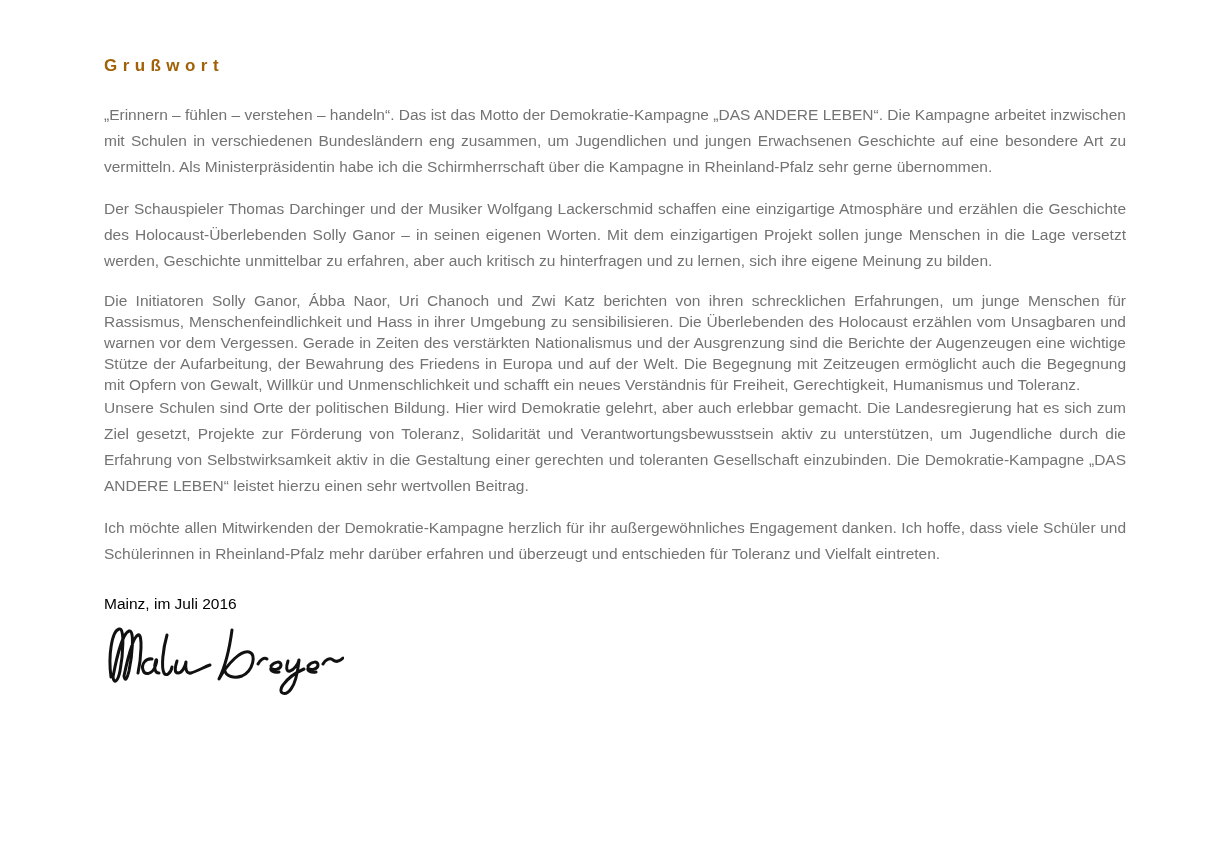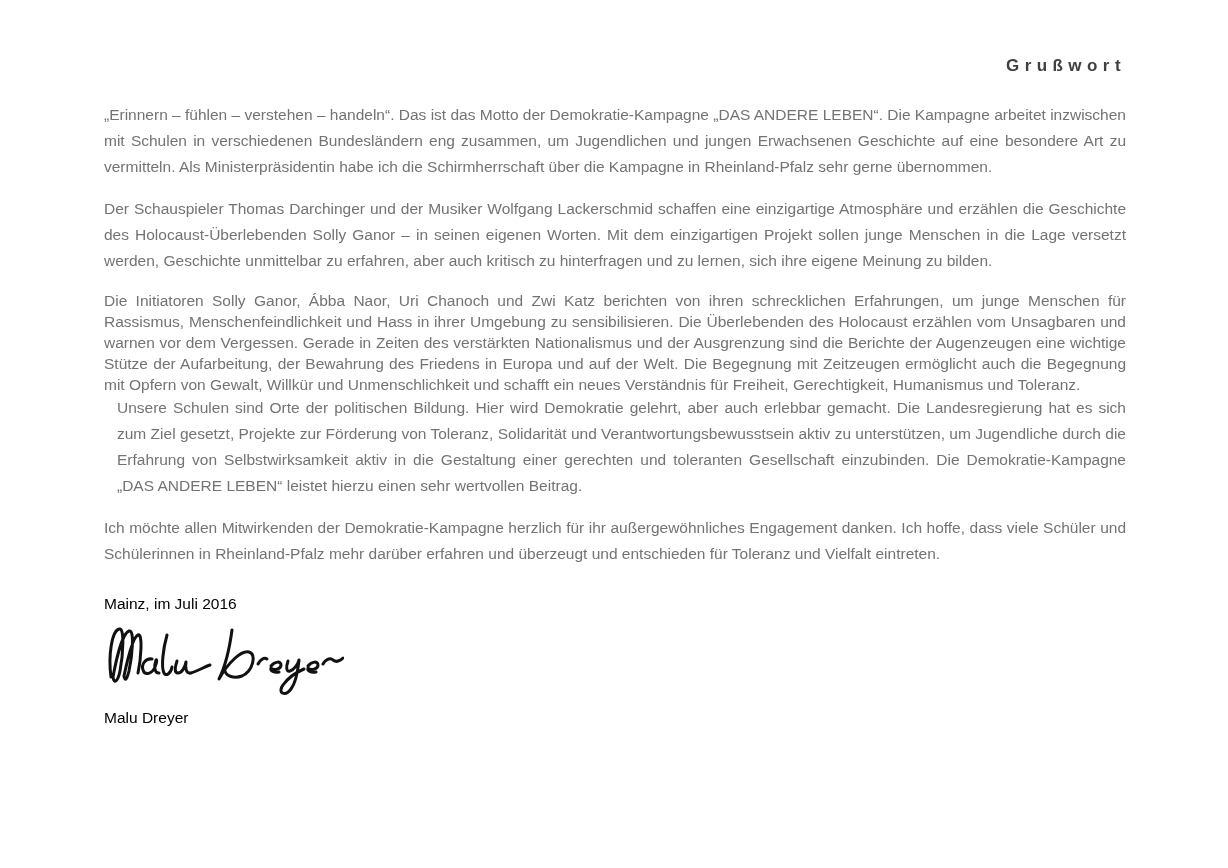--- a/index.html
+++ b/index.html
@@ -12,43 +12,42 @@
     position: relative;
     width: 1228px;
     height: 868px;
     background: #ffffff;
     overflow: hidden;
   }
   .content {
     padding: 56px 102px 0 104px; 
   }
   .doc-title {
-    text-align: right;
+    text-align: left;
     font-size: 17px;
     font-weight: bold;
     letter-spacing: 0.32em;
     line-height: 20px;
     margin-bottom: 26px;
-    color: #404040;
+    color: #a16207;
   }
   p.para {
     font-size: 15.5px;
     line-height: 26px;
     text-align: justify;
     margin-bottom: 16px;
     color: #737373;
   }
   p.para.dense {
     line-height: 21px;
     margin-bottom: 0;
     margin-top: 10px;
   }
   p.para.after-dense {
     margin-top: 0;
-    margin-left: 13px;
   }
   p.place-date {
     font-size: 15.5px;
     line-height: 26px;
     margin-top: 24px;
     margin-bottom: 4px;
   }
   .signature-wrap {
     margin: 4px 0 8px 0;
     width: 240px;
@@ -128,16 +127,15 @@
                    C 208 40, 214 40, 214 44
                    C 214 48, 207 50, 204 47
                    C 203 50, 207 52, 212 51"></path>
           <path d="M 219 43
                    C 221 39, 226 36, 229 39
                    C 233 42, 236 40, 239 37"></path>
         </g>
       </svg>
     </div>
 
-    <p class="sig-name">Malu Dreyer</p>
 
   </div>
 </div>
 
 </body></html>

